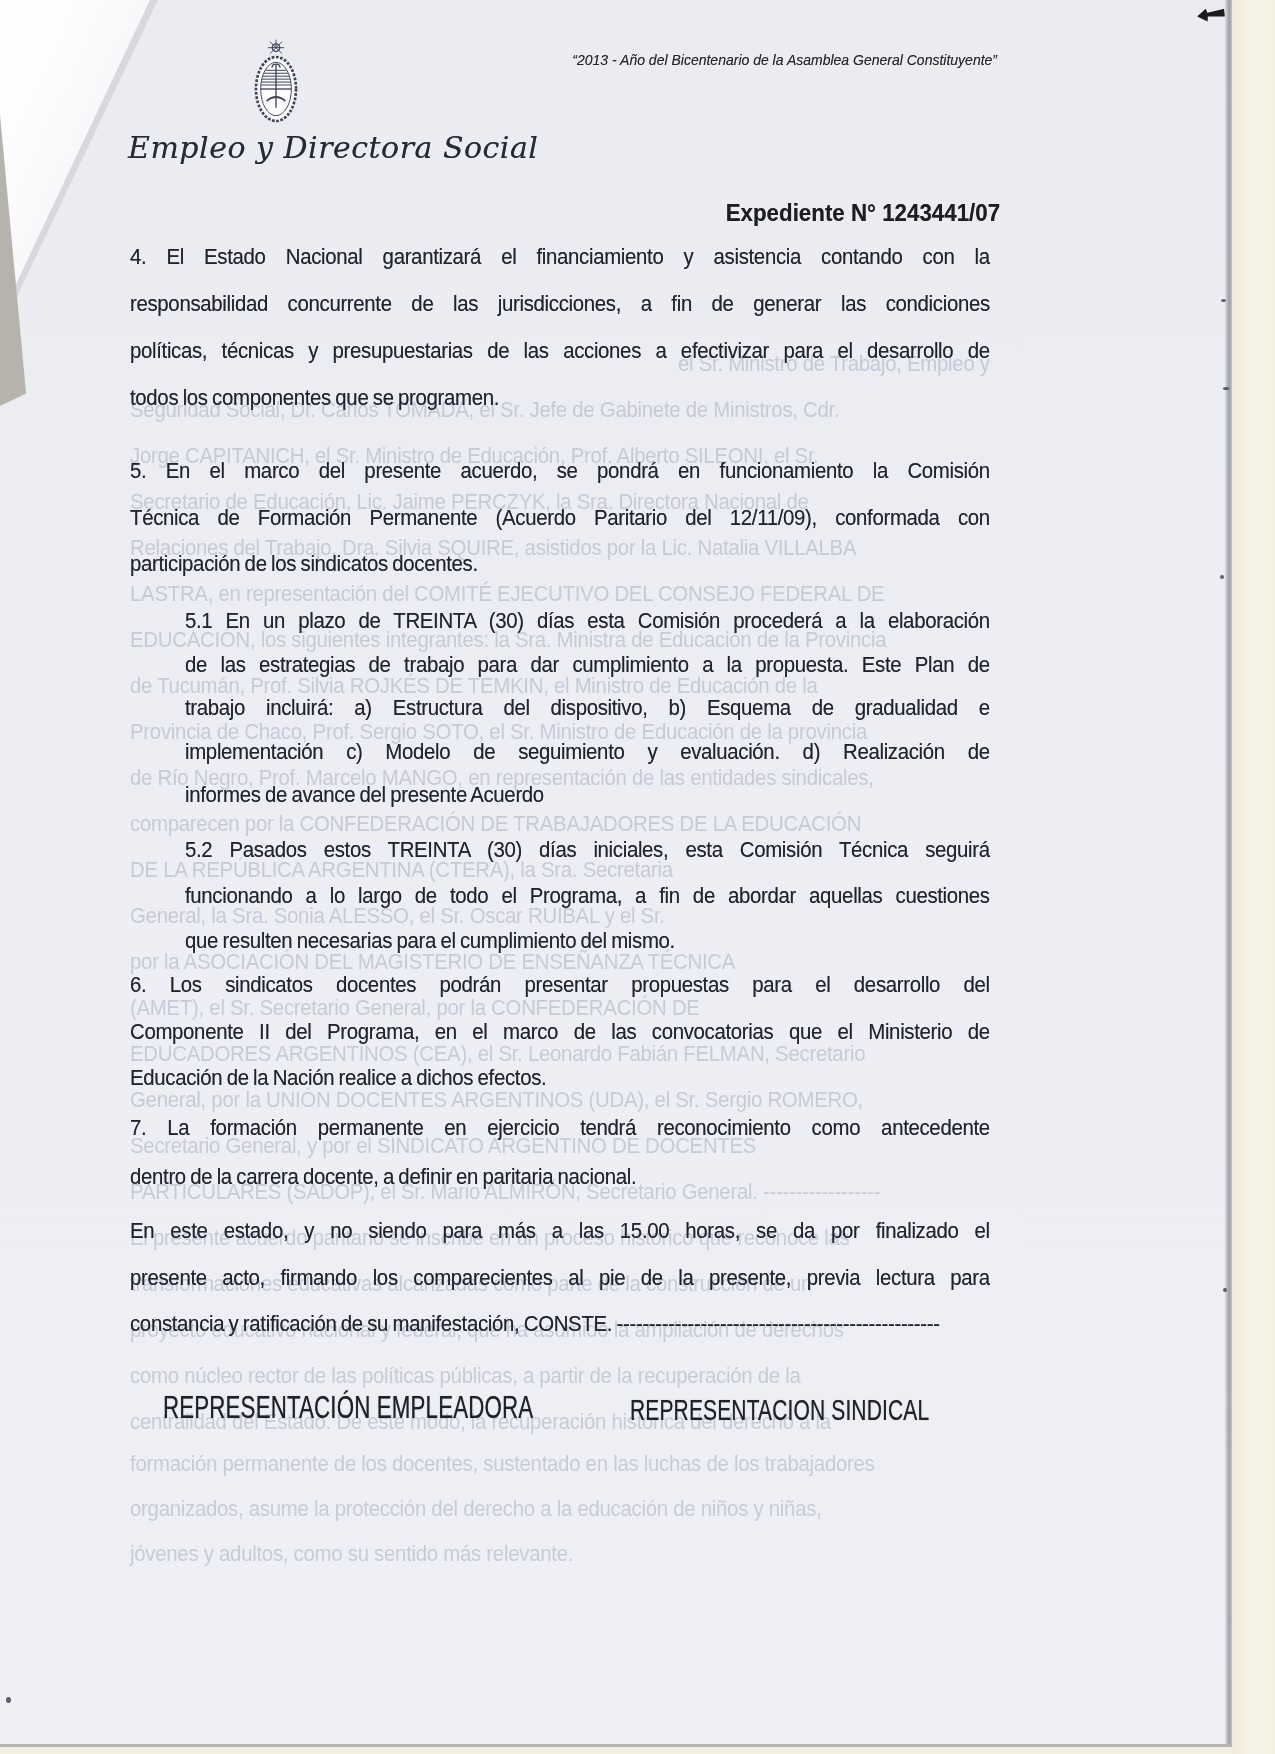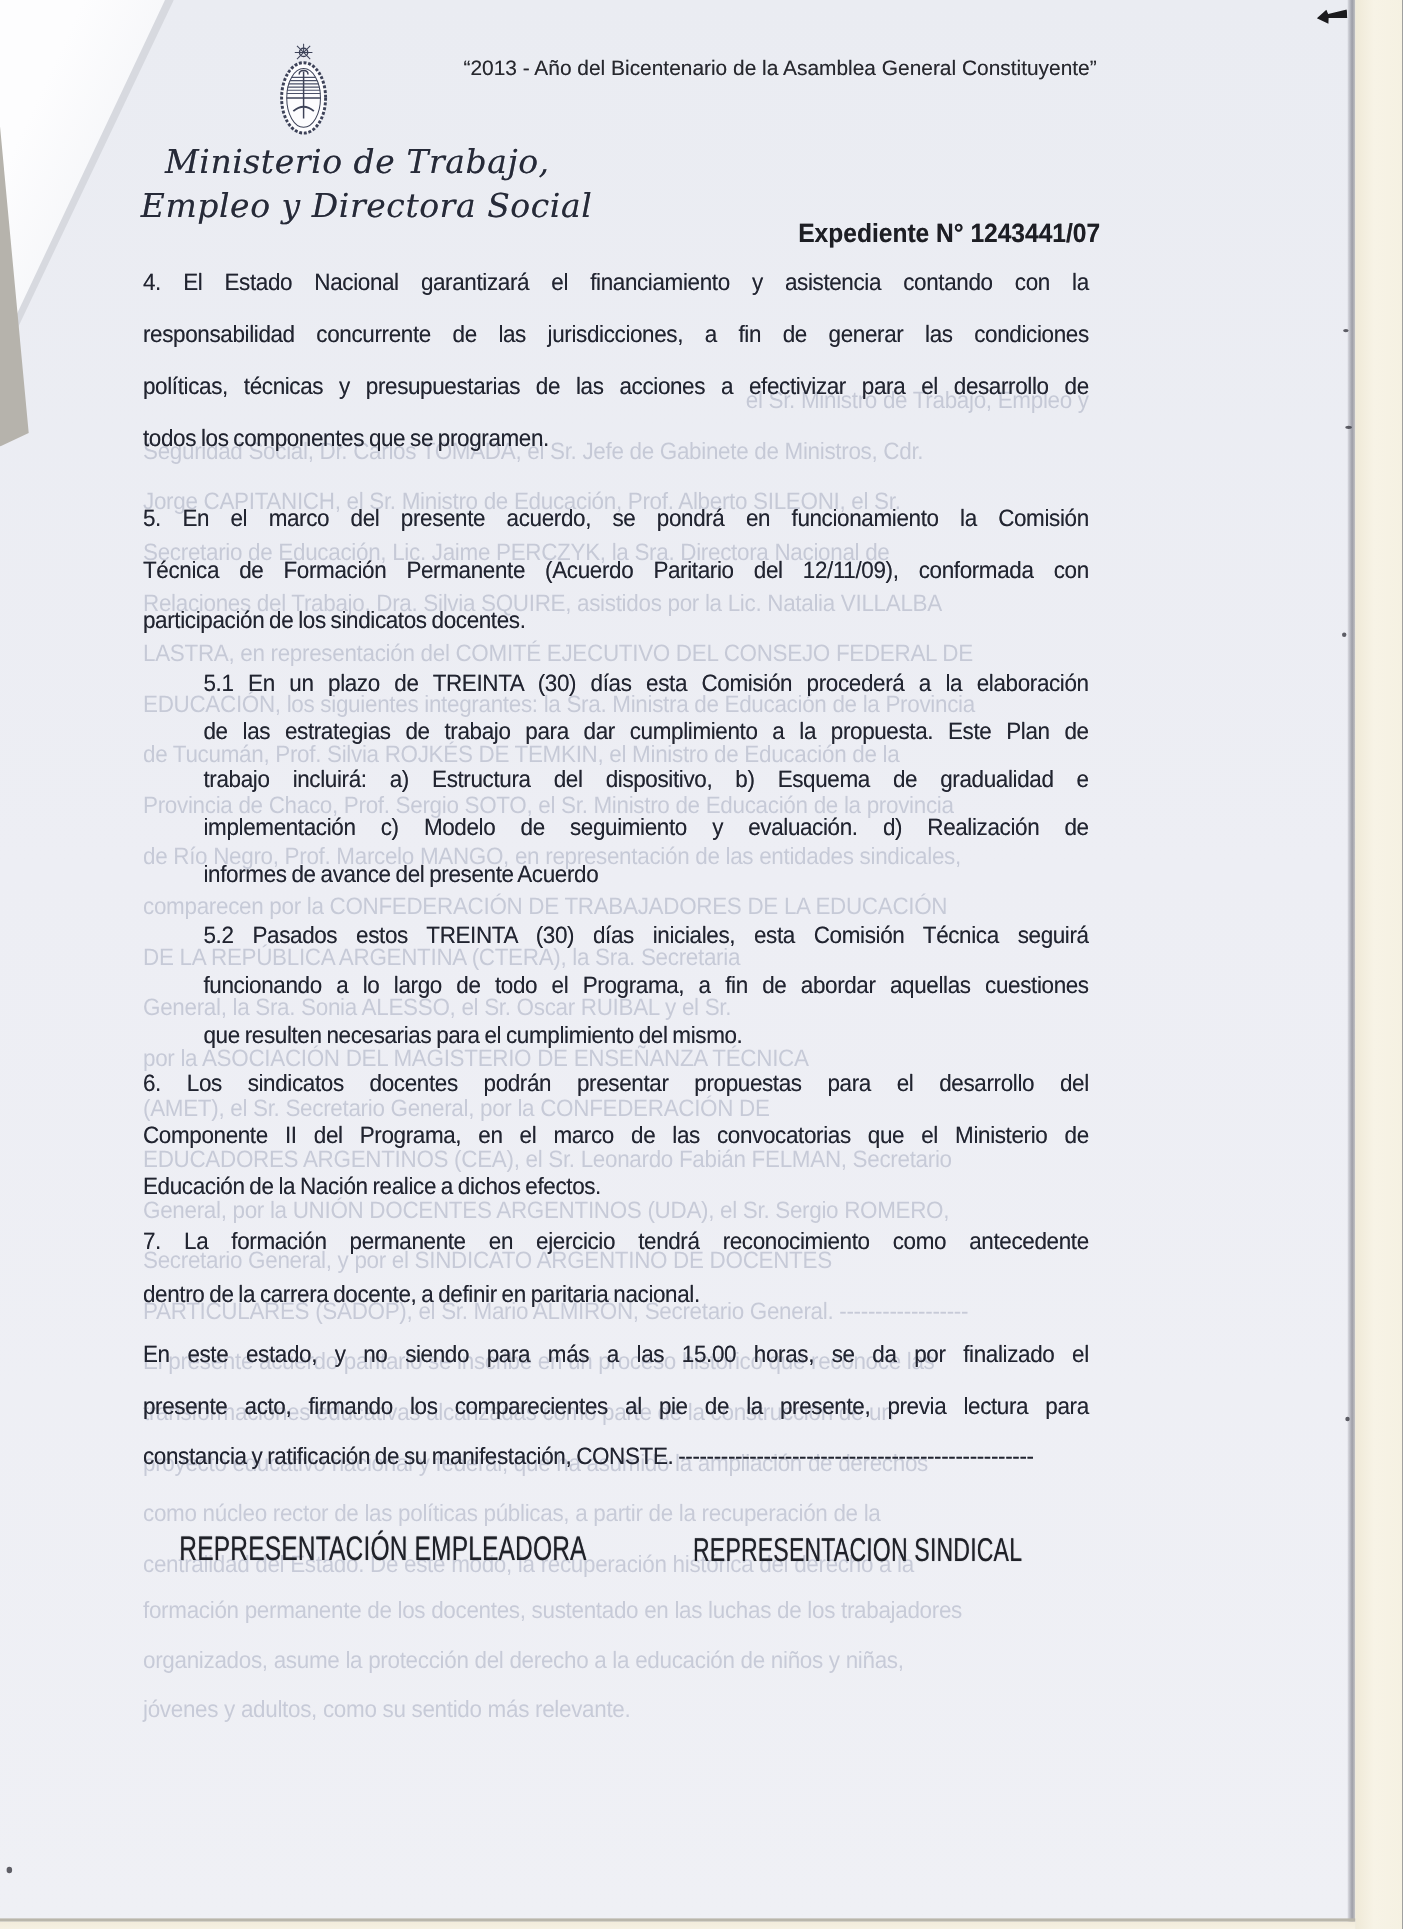--- a/index.html
+++ b/index.html
@@ -29,22 +29,22 @@
   .ink-arrow{position:absolute;left:1197px;top:7px;width:28px;height:15px;background:#1b1b1e;
     clip-path:polygon(0 52%,34% 8%,38% 36%,100% 22%,98% 74%,38% 60%,35% 94%);
     transform:rotate(-7deg);}
   .speck{position:absolute;background:#3a3a42;border-radius:50%;opacity:.8;}
   .s1{left:1221px;top:299px;width:5px;height:3px;}
   .s2{left:1223px;top:387px;width:6px;height:3px;}
   .s3{left:1220px;top:575px;width:4px;height:4px;}
   .s4{left:1223px;top:1288px;width:4px;height:4px;}
   .s5{left:6px;top:1697px;width:5px;height:6px;}
   
-  .year-legend{position:absolute;top:52px;right:278px;font-size:19px;color:#27282e;
-    letter-spacing:0;text-shadow:0 0 .5px rgba(39,40,46,.5);}
+  .year-legend{position:absolute;top:52px;right:278px;font-size:14px;color:#27282e;
+    letter-spacing:0;text-shadow:0 0 .5px rgba(39,40,46,.5);font-style:italic;}
   .coat{position:absolute;left:236px;top:38px;width:80px;height:94px;}
   .ministry{position:absolute;left:150px;top:128px;
     font-family:"DejaVu Serif", serif;font-style:italic;
     color:#262a38;font-size:30px;line-height:40px;letter-spacing:.5px;
     text-shadow:0 0 .6px rgba(38,42,56,.55);}
   .ministry .l2{margin-left:-22px;}
   .expediente{position:absolute;top:199px;right:275px;font-size:24px;font-weight:700;
     color:#1d1e24;transform:scaleX(.93);transform-origin:right top;
     text-shadow:0 0 .5px rgba(29,30,36,.6);}
   
@@ -145,21 +145,20 @@
       <line x1="18.6" y1="32.8" x2="41.4" y2="32.8"></line>
       <line x1="18.5" y1="35" x2="41.5" y2="35"></line>
     </g>
     <line x1="18.5" y1="38" x2="41.5" y2="38" stroke="#3d4258" stroke-width="1"></line>
     <line x1="30" y1="20" x2="30" y2="52" stroke="#3d4258" stroke-width="1"></line>
     <path d="M27,22 C27,18.5 33,18.5 33,22" stroke="#3d4258" stroke-width="1"></path>
     <path d="M23,47 q7,-6 14,0" stroke="#3d4258" stroke-width="1.3"></path>
   </svg>
 
   <div class="ministry">
-    <div class="l1">Ministerio de Trabajo,</div>
     <div class="l2">Empleo y Directora Social</div>
   </div>
 
   <div class="expediente">Expediente N° 1243441/07</div>
 
   <div class="para p4">
       <div class="tline jl">4. El Estado Nacional garantizará el financiamiento y asistencia contando con la</div>
       <div class="tline jl">responsabilidad concurrente de las jurisdicciones, a fin de generar  las condiciones</div>
       <div class="tline jl">políticas, técnicas y presupuestarias de las acciones a efectivizar para el desarrollo de</div>
       <div class="tline">todos los componentes que se programen.</div>

